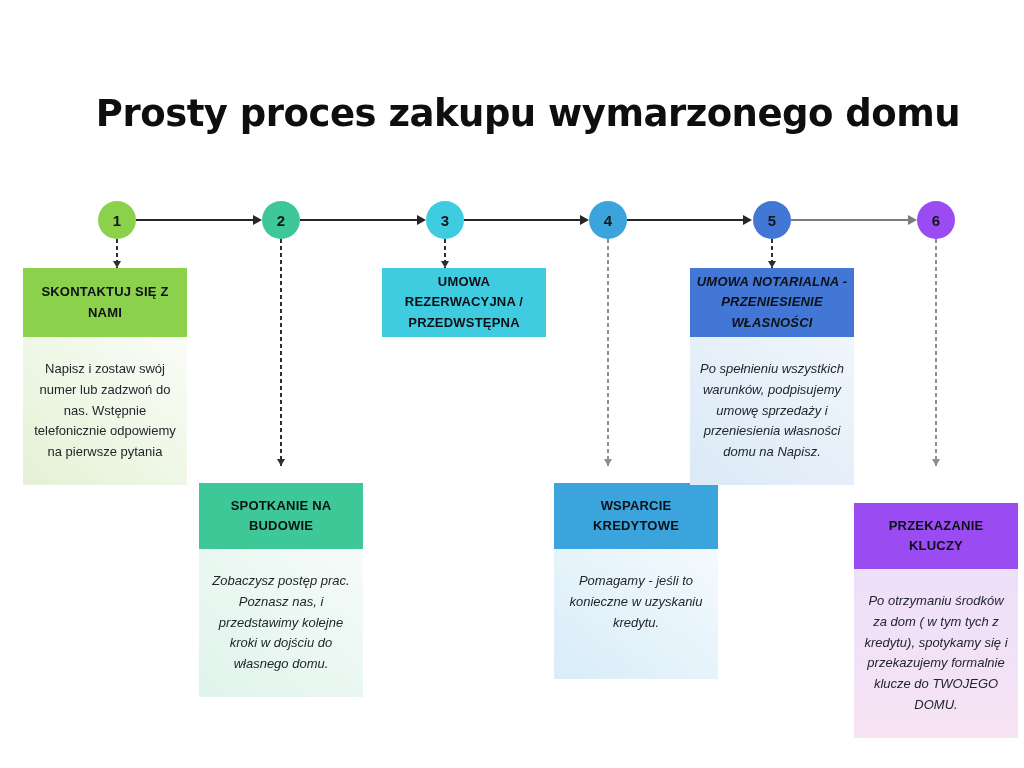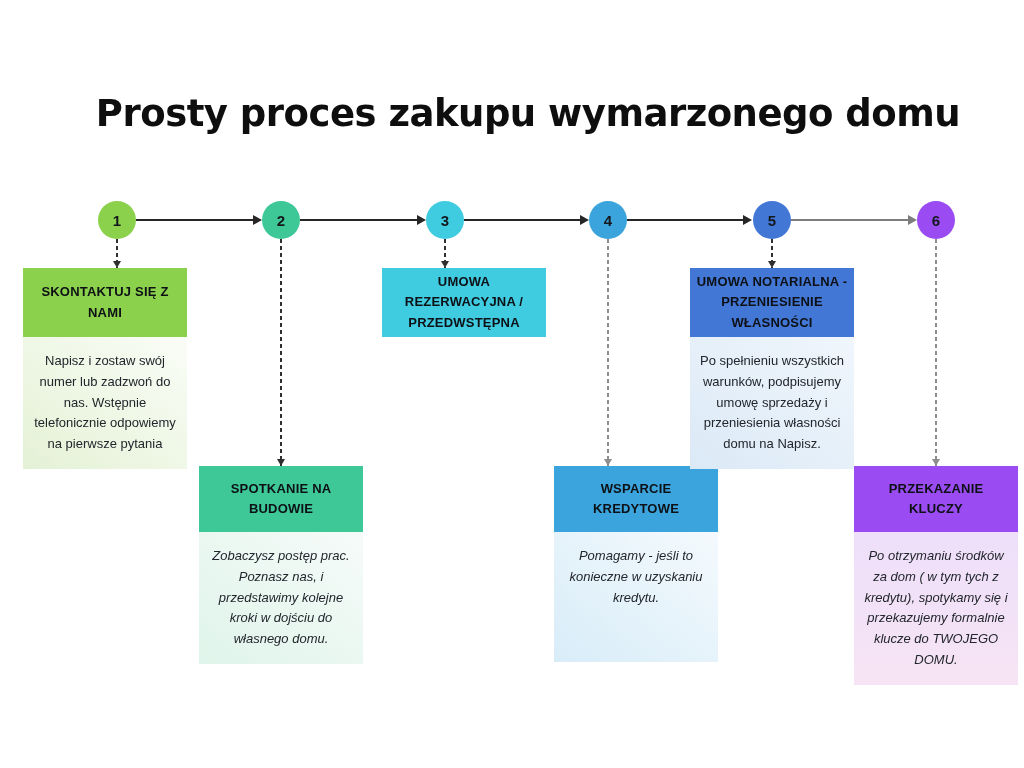--- a/index.html
+++ b/index.html
@@ -50,32 +50,32 @@
   .lower-conn { top:239px; height:227px; }
   .step1 .vconn { left:116px; } .step2 .vconn { left:280px; }
   .step3 .vconn { left:444px; } .step4 .vconn { left:607px; }
   .step5 .vconn { left:771px; } .step6 .vconn { left:935px; }
   
   .card { position:absolute; width:164px; z-index:2; }
   .step1 .card { left:23px;  top:268px; }
   .step2 .card { left:199px; top:466px; }
   .step3 .card { left:382px; top:268px; }
   .step4 .card { left:554px; top:466px; }
-  .step5 .card { left:690px; top:268px; }
-  .step6 .card { left:854px; top:466px; }
+  .step5 .card { left:690px; top:268px;font-style:italic; }
+  .step6 .card { left:854px; top:486px; }
   .card-header {
     background:var(--accent);
     display:flex; align-items:center; justify-content:center; text-align:center;
     font-size:13px; font-weight:700; line-height:1.55; letter-spacing:0.2px;
     color:#0d1116; padding:4px 6px; box-sizing:border-box;
   }
   .upper .card-header { min-height:69px; }
-  .lower .card-header { min-height:66px; }
+  .lower .card-header { min-height:66px;margin-top:17px; }
   .card-body {
-    min-height:127px; padding:14px 9px; box-sizing:border-box; text-align:center;
+    min-height:127px; padding:22px 9px; box-sizing:border-box; text-align:center;
     font-size:13px; line-height:1.6; color:#22262c;
     background:linear-gradient(to bottom left, var(--body-from), var(--body-to));
   }
   .lower .card-body { min-height:130px;font-style:italic; }
   .g-down .card-body { background:linear-gradient(to bottom, var(--body-from), var(--body-to)); }
 </style>
 </head>
 <body>
 
 <div class="canvas">

